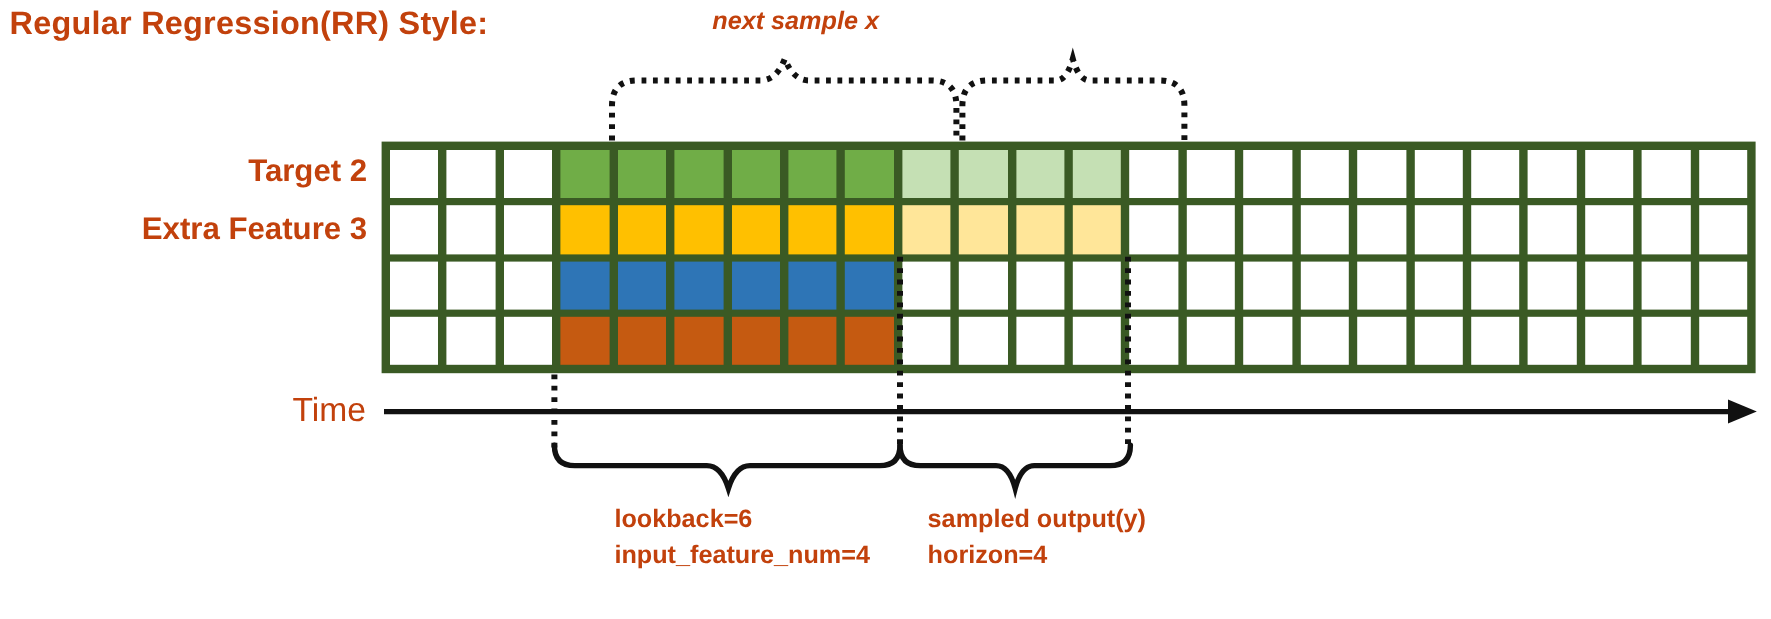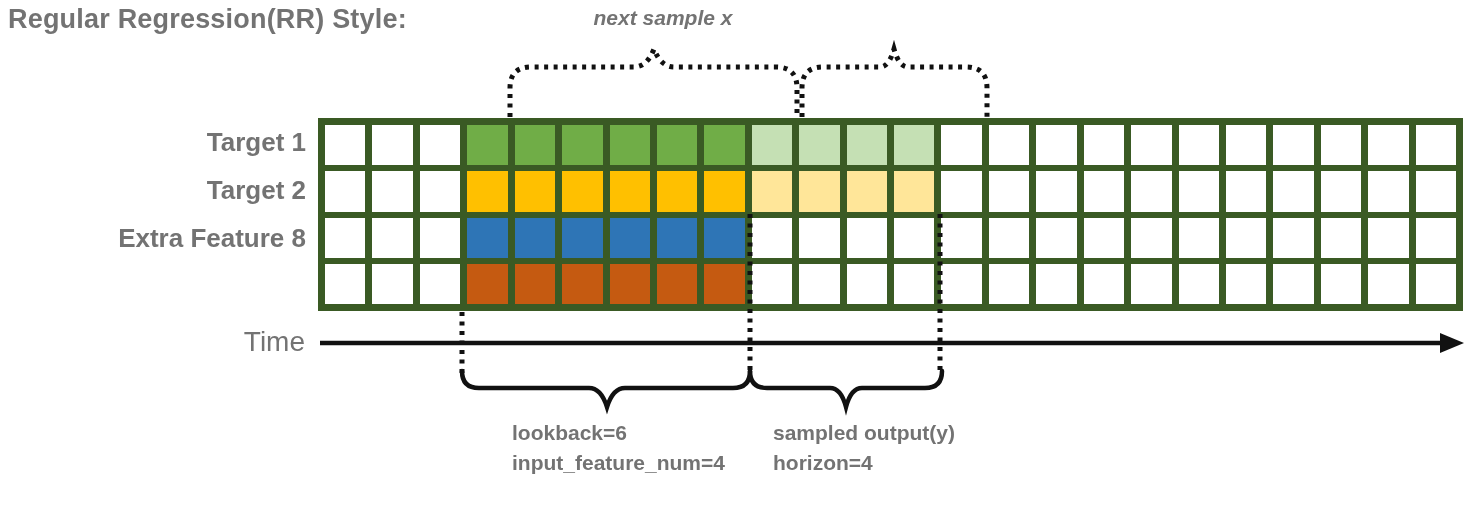--- a/index.html
+++ b/index.html
@@ -2,21 +2,21 @@
 <html><head>
 <meta charset="utf-8">
 <style>
   html, body { margin: 0; padding: 0; background: #ffffff; }
   #canvas {
     position: relative;
     width: 1476px;
     height: 516px;
     background: #ffffff;
     font-family: "Liberation Sans", sans-serif;
-    color: #737373;
+    color: #c2410c;
     overflow: hidden;
   }
   .abs { position: absolute; }
 
   #title {
     left: 8px; top: 4px;
     font-size: 27px;
     font-weight: 700;
     letter-spacing: 0.2px;
     white-space: nowrap;
@@ -88,23 +88,22 @@
 </head>
 <body>
 
 <div id="canvas">
 
   <div id="title" class="abs">Regular Regression(RR) Style:</div>
 
   <div id="note-next-x" class="abs top-note">next sample x</div>
 
   <div id="row-labels" class="abs">
-      <div class="row-label">Target 1</div>
       <div class="row-label">Target 2</div>
-      <div class="row-label">Extra Feature 8</div>
+      <div class="row-label">Extra Feature 3</div>
     </div>
 
   <div id="sample-grid" class="abs" style="background: rgb(58, 90, 36);">
       <div class="cell"></div>
       <div class="cell"></div>
       <div class="cell"></div>
       <div class="cell" style="background: rgb(112, 173, 71);"></div>
       <div class="cell" style="background: rgb(112, 173, 71);"></div>
       <div class="cell" style="background: rgb(112, 173, 71);"></div>
       <div class="cell" style="background: rgb(112, 173, 71);"></div>

